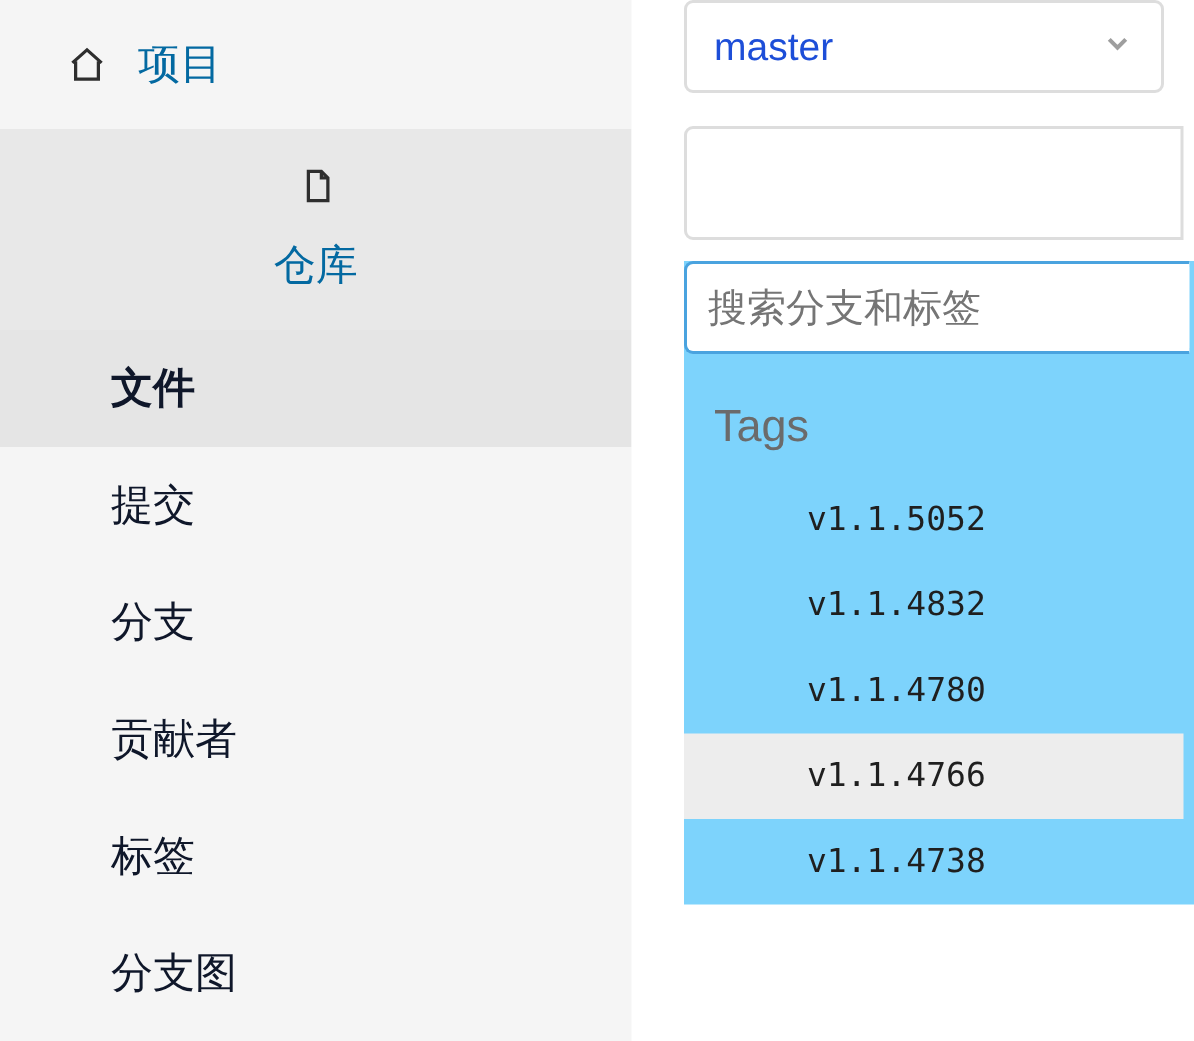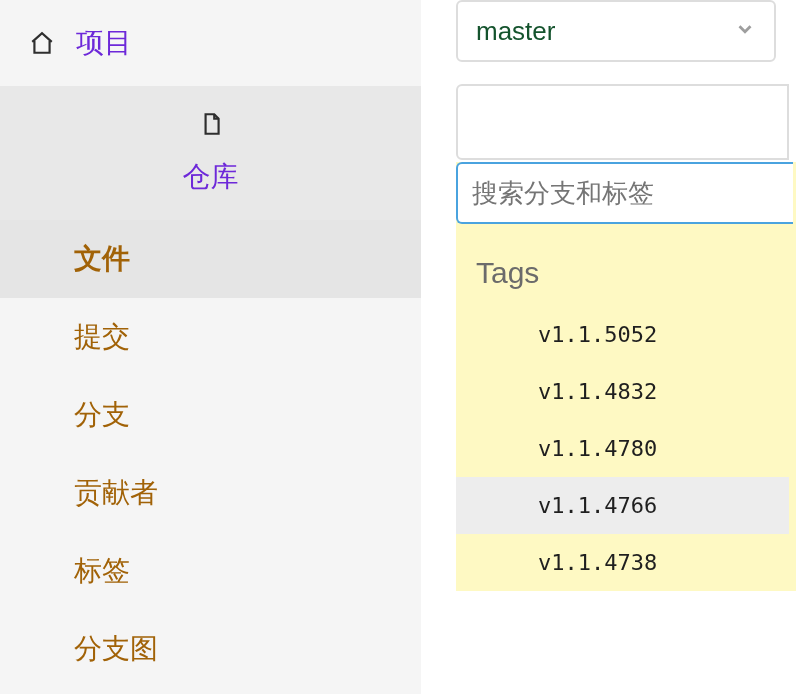--- a/index.html
+++ b/index.html
@@ -17,42 +17,42 @@
     }
     .sidebar {
       width: 428px;
       background: #f5f5f5;
       display: flex;
       flex-direction: column;
     }
     .sidebar-header-item {
       display: flex;
       align-items: center;
-      padding: 24px 28px;
+      padding: 24px 44px;
       gap: 20px;
       font-size: 28px;
-      color: #6d28d9;
+      color: #0369a1;
       cursor: pointer;
     }
     .sidebar-header-item.active {
       background: #e8e8e8;
       flex-direction: column;
     }
     .sidebar-icon {
       width: 28px;
       height: 28px;
       display: flex;
       align-items: center;
       justify-content: center;
       flex-shrink: 0;
     }
     .sidebar-sub-item {
       padding: 20px 28px 20px 74px;
       font-size: 28px;
-      color: #a16207;
+      color: #0f172a;
       cursor: pointer;
     }
     .sidebar-sub-item.active {
       background: #e5e5e5;
       font-weight: 600;
     }
     .right-panel {
       flex: 1;
       background: #fff;
       position: relative;
@@ -61,40 +61,40 @@
     .branch-selector {
       margin-top: 0;
       width: 320px;
       height: 62px;
       border: 2px solid #ddd;
       border-radius: 6px;
       display: flex;
       align-items: center;
       padding: 0 18px;
       font-size: 26px;
-      color: #14532d;
+      color: #1d4ed8;
       background: #fff;
       justify-content: space-between;
       cursor: pointer;
     }
     .chevron-wrapper {
       color: #9e9e9e;
     }
     .middle-gap-box {
       margin-top: 22px;
       height: 76px;
       border: 2px solid #ddd;
       border-radius: 6px 0 0 6px;
       background: #fff;
       width: 333px;
     }
     .dropdown-panel {
-      margin-top: 2px;
+      margin-top: 14px;
       width: 340px;
-      background: #fef9c3;
+      background: #7dd3fc;
     }
     .search-input {
       width: 337px;
       height: 62px;
       border: 2px solid #4aa3df;
       border-radius: 6px 0 0 6px;
       border-right: none;
       font-size: 26px;
       color: #6b6b6b;
       padding: 0 14px;

